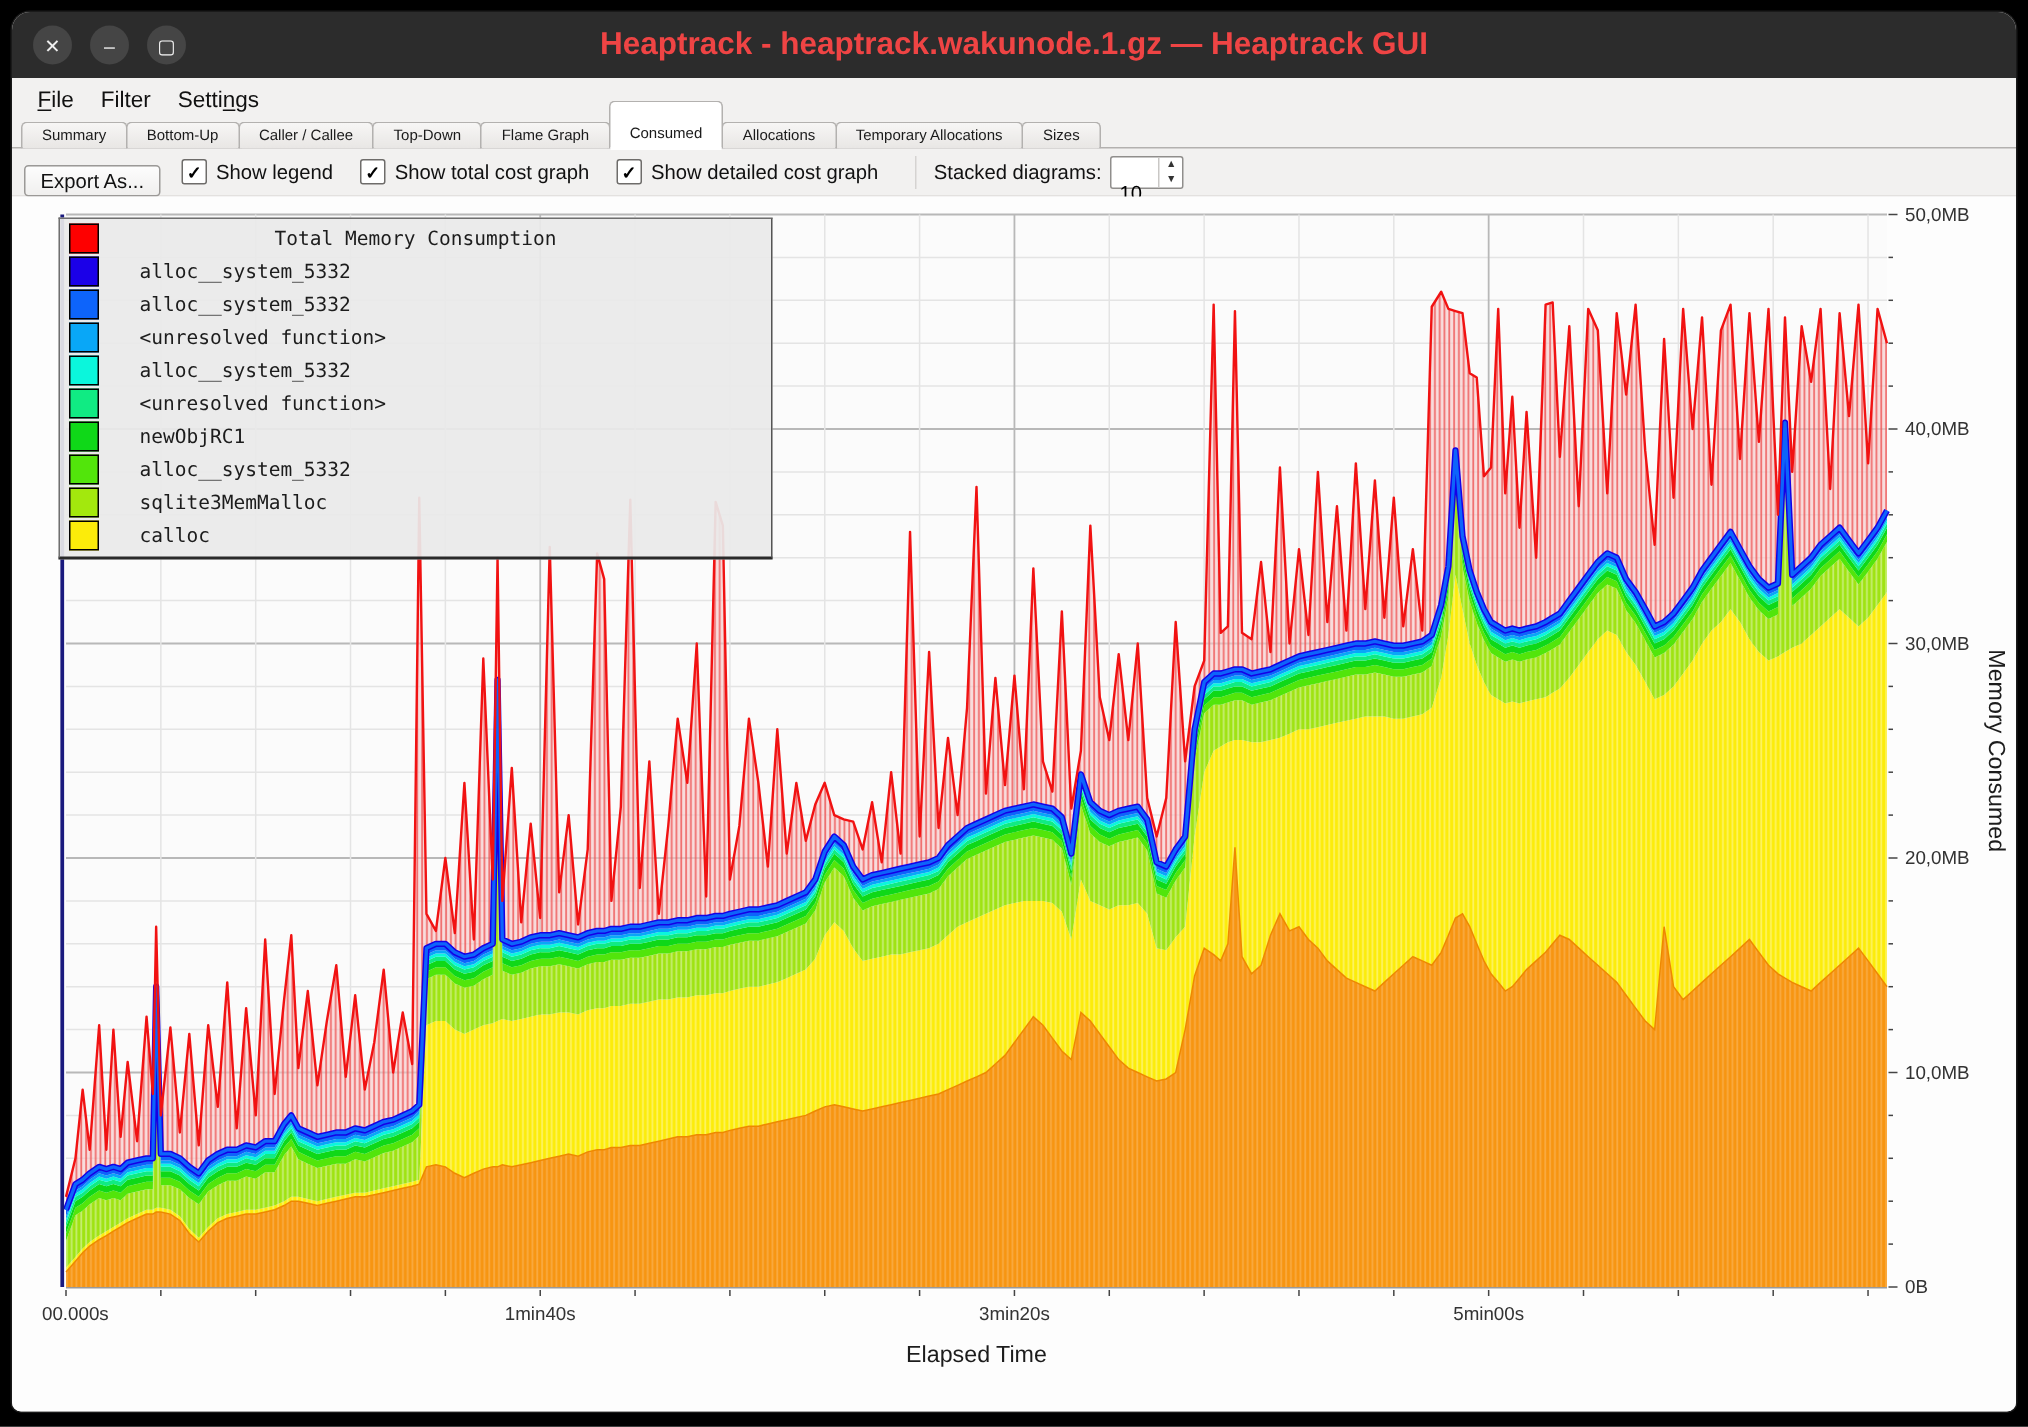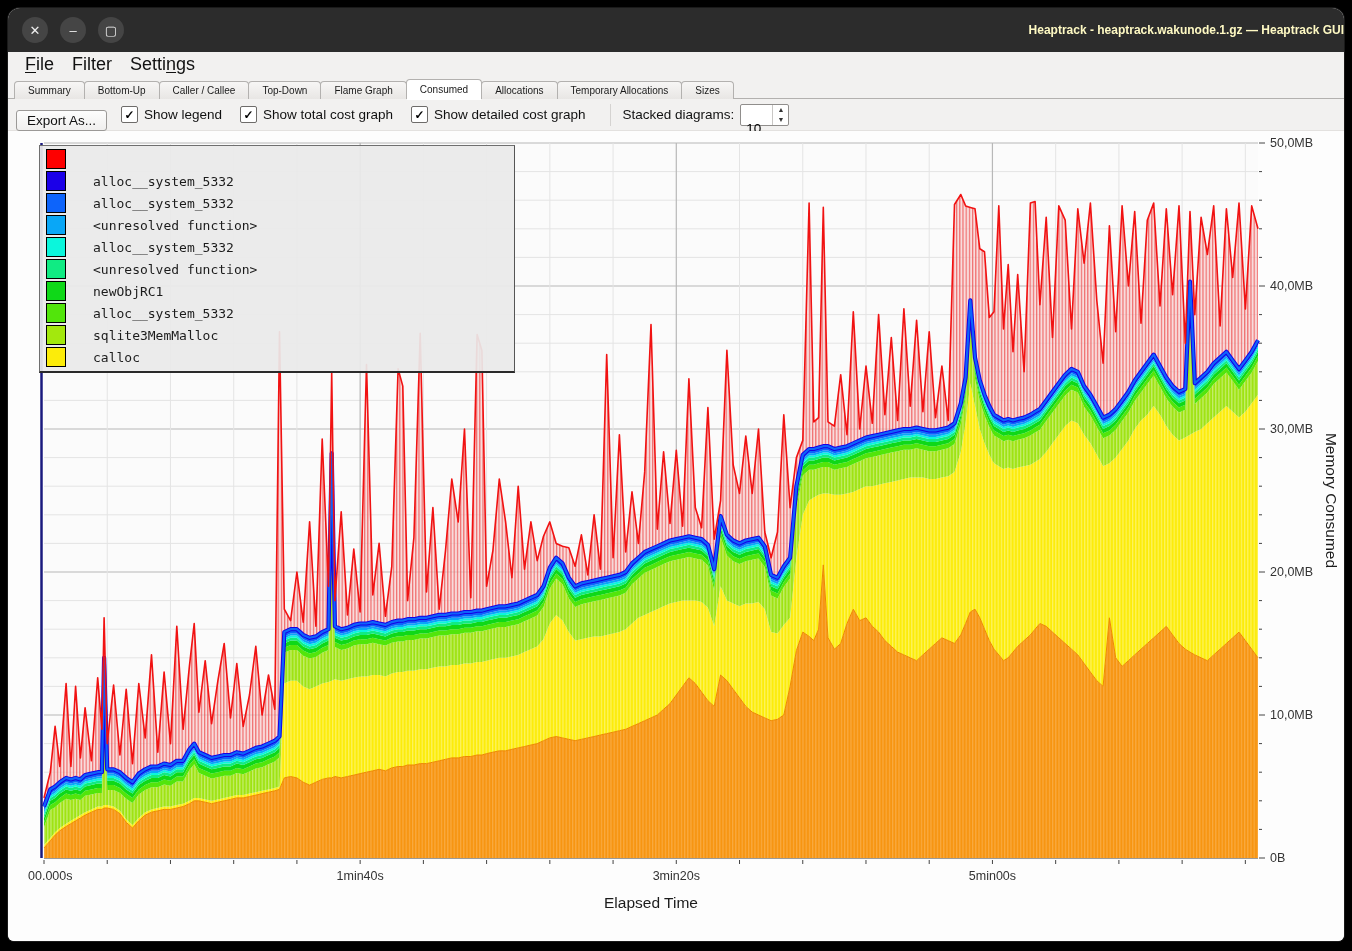--- a/index.html
+++ b/index.html
@@ -4,35 +4,35 @@
 <style>
   html,body{margin:0;padding:0;background:#000;width:1352px;height:951px;overflow:hidden;
     font-family:"Liberation Sans",sans-serif;-webkit-font-smoothing:antialiased;}
   #window{position:absolute;left:8px;top:8px;width:1336px;height:933px;background:#f2f1f0;
     border-radius:12px 12px 6px 6px;overflow:hidden;box-shadow:0 0 0 1px #1a1a1a;}
   
   #titlebar{position:relative;height:44px;background:#2c2c2c;display:flex;align-items:center;}
   .win-btn{width:26px;height:26px;border-radius:50%;background:#454545;color:#efefef;
     display:flex;align-items:center;justify-content:center;font-size:13px;margin-left:12px;cursor:default;}
   .win-btn:first-child{margin-left:14px;}
-  #window-title{position:absolute;left:0;right:0;text-align:right;color:#fef9c3;
-    font-weight:bold;font-size:12px;pointer-events:none;}
+  #window-title{position:absolute;left:0;right:0;text-align:center;color:#ef4444;
+    font-weight:bold;font-size:21px;pointer-events:none;}
   
   #menubar{height:25px;background:#f2f1f0;display:flex;align-items:flex-end;padding-left:8px;
-    font-size:18px;color:#111;}
+    font-size:15px;color:#111;}
   .menu-item{padding:2px 9px;border-radius:2px;}
   .menu-item u{text-decoration:underline;text-underline-offset:2px;}
   
   #tabbar{height:22px;background:#f2f1f0;display:flex;align-items:flex-end;padding-left:6px;
     position:relative;}
   #tabbar::after{content:"";position:absolute;left:0;right:0;bottom:0;height:1px;background:#b3b1af;}
   .tab{position:relative;font-size:10px;color:#1a1a1a;padding:3px 13px 3px 13px;
     background:linear-gradient(#f7f6f5,#e8e6e4);border:1px solid #b3b1af;border-bottom:none;
     border-radius:4px 4px 0 0;margin-right:-1px;z-index:1;white-space:nowrap;}
-  .tab.active{background:#ffffff;z-index:3;padding-top:4px;padding-bottom:4px;}
+  .tab.active{background:#ffffff;z-index:3;padding-top:16px;padding-bottom:4px;}
   .tab.active::after{content:"";position:absolute;left:0;right:0;bottom:-1px;height:2px;background:#fff;}
   
   #toolbar{height:31px;background:#f2f1f0;display:flex;align-items:center;padding-left:8px;
     font-size:13.5px;color:#111;border-bottom:1px solid #e3e1df;}
   #export-btn{font-size:13.5px;color:#111;background:linear-gradient(#fdfdfd,#f0efee);
     border:1px solid #9b9997;border-radius:3px;padding:2px 10px;margin-right:14px;margin-top:12px;}
   .cb{display:flex;align-items:center;margin-right:18px;}
   .cb-box{width:15px;height:15px;background:#fff;border:1px solid #6e6c6a;border-radius:2px;
     display:flex;align-items:center;justify-content:center;font-size:12px;color:#000;
     line-height:1;margin-right:6px;font-weight:bold;}
@@ -250,20 +250,21 @@
         <text x="1262" y="445" font-size="12.5" fill="#333333">20,0MB</text>
         <text x="1262" y="302" font-size="12.5" fill="#333333">30,0MB</text>
         <text x="1262" y="159" font-size="12.5" fill="#333333">40,0MB</text>
         <text x="1262" y="16" font-size="12.5" fill="#333333">50,0MB</text>
         <text x="643" y="777" font-size="15.5" fill="#1c1c1c" text-anchor="middle">Elapsed Time</text>
         <text x="1318" y="369.5" font-size="15.5" fill="#1c1c1c" text-anchor="middle" transform="rotate(90 1318 369.5)">Memory Consumed</text>
       </svg>
     <div id="legend">
         <div class="legend-row title">
           <span class="legend-swatch" style="background: rgb(254, 0, 0);"></span>
+          <span class="legend-label">Total Memory Consumption</span>
         </div>
         <div class="legend-row">
           <span class="legend-swatch" style="background: rgb(27, 0, 232);"></span>
           <span class="legend-label">alloc__system_5332</span>
         </div>
         <div class="legend-row">
           <span class="legend-swatch" style="background: rgb(13, 100, 251);"></span>
           <span class="legend-label">alloc__system_5332</span>
         </div>
         <div class="legend-row">

